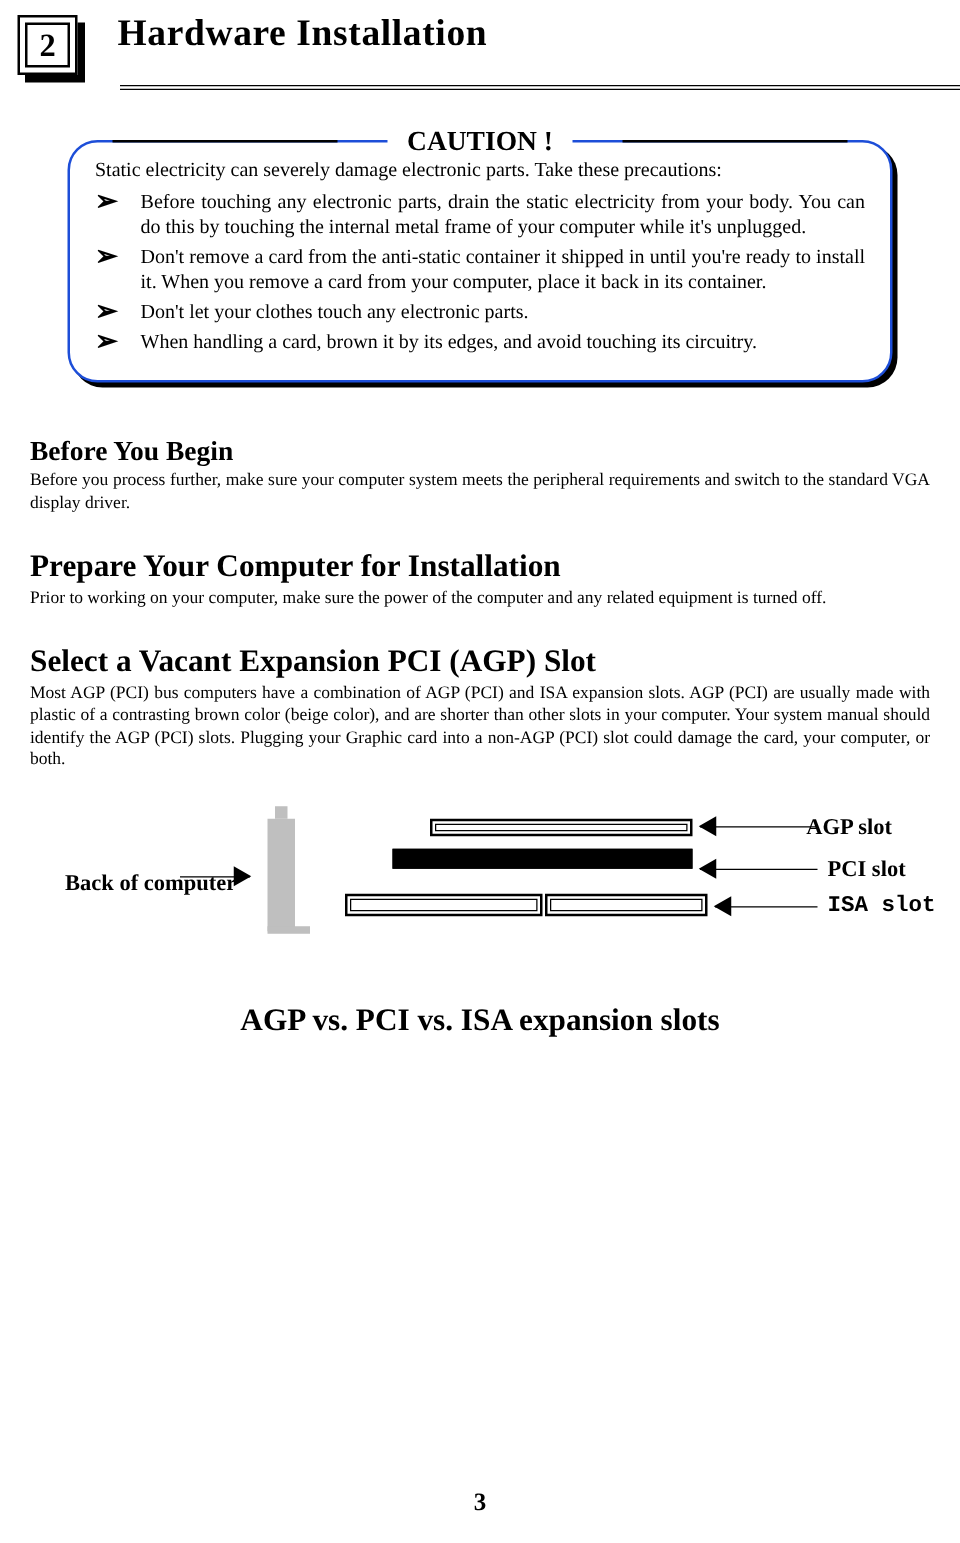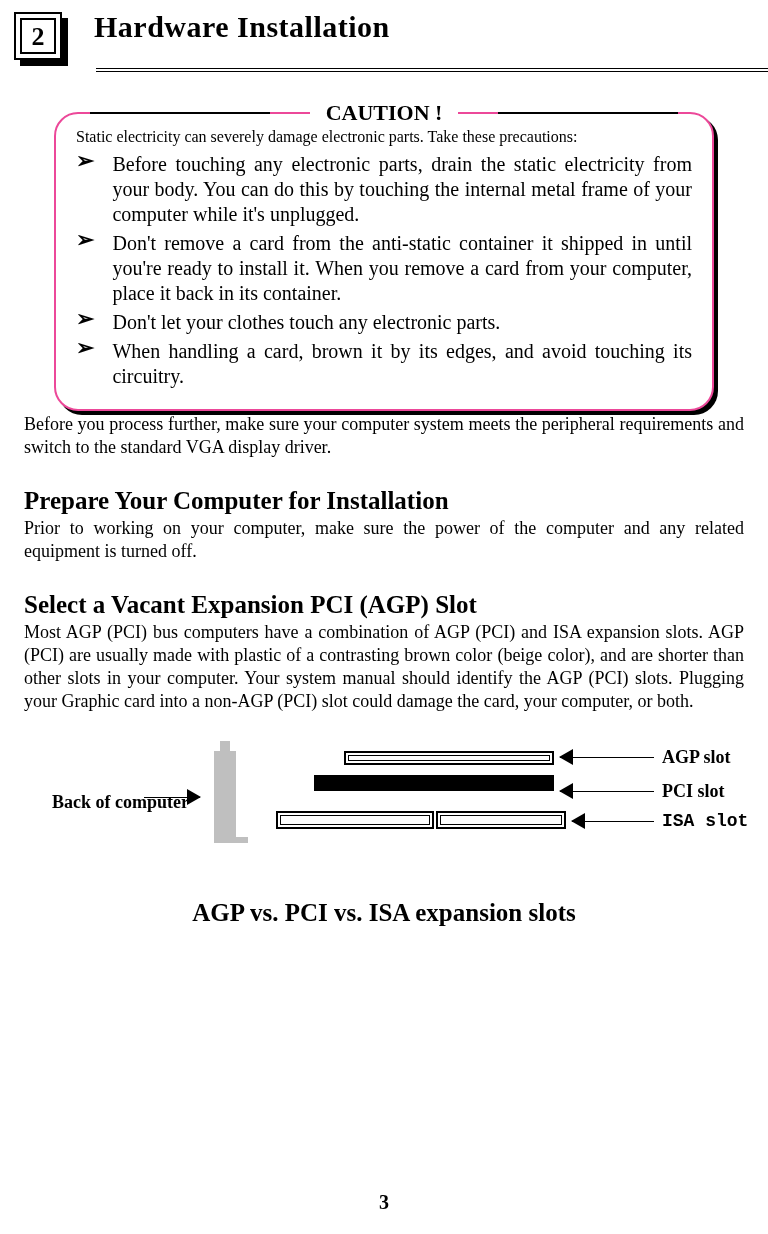--- a/index.html
+++ b/index.html
@@ -94,21 +94,21 @@
     .caution-line.right { right: 36px; width: 180px; }
     .caution-title {
       font-weight: bold;
       font-size: 22px;
       display: inline-block;
       position: relative;
       background: #fff;
       padding: 0 16px;
     }
     .caution-box {
-      border: 2px solid #ec4899;
+      border: 2px solid #1d4ed8;
       border-radius: 24px;
       padding: 14px 20px 16px 20px;
       margin-top: -12px;
       box-shadow: 4px 4px 0 0 #000;
       background: #fff;
     }
     .caution-intro {
       font-size: 16px;
       margin: 0 0 6px 0;
     }
@@ -124,38 +124,38 @@
     }
     .caution-arrow {
       font-size: 22px;
       font-weight: bold;
       margin-right: 18px;
       line-height: 1;
       margin-top: -2px;
       flex-shrink: 0;
     }
     .caution-text {
-      font-size: 20px;
+      font-size: 16px;
       text-align: justify;
       line-height: 1.25;
     }
     .content {
       padding: 0 24px;
     }
     .section-h2 {
       font-size: 22px;
       font-weight: bold;
       margin: 42px 0 2px 0;
     }
     .section-h2.big {
       font-size: 25px;
       margin-top: 28px;
     }
     .section-p {
-      font-size: 18px;
+      font-size: 14px;
       text-align: justify;
       margin: 2px 0 0 0;
       line-height: 1.28;
     }
     .diagram-area {
       margin: 38px auto 0 auto;
       position: relative;
       width: 680px;
       height: 130px;
     }
@@ -284,20 +284,21 @@
         </li>
         <li>
           <span class="caution-arrow">➢</span>
           <span class="caution-text">When handling a card, brown it by its edges, and avoid touching its circuitry.</span>
         </li>
       </ul>
     </div>
   </div>
 
   <div class="content">
+    <h2 class="section-h2">Before You Begin</h2>
     <p class="section-p">Before you process further, make sure your computer system meets the peripheral requirements and switch to the standard VGA display driver.</p>
 
     <h2 class="section-h2 big">Prepare Your Computer for Installation</h2>
     <p class="section-p">Prior to working on your computer, make sure the power of the computer and any related equipment is turned off.</p>
 
     <h2 class="section-h2 big">Select a Vacant Expansion PCI (AGP) Slot</h2>
     <p class="section-p">Most AGP (PCI) bus computers have a combination of AGP (PCI) and ISA expansion slots.  AGP (PCI) are usually made with plastic of a contrasting brown color (beige color), and are shorter than other slots in your computer.  Your system manual should identify the AGP (PCI) slots.  Plugging your Graphic card into a non-AGP (PCI) slot could damage the card, your computer, or both.</p>
 
     <div class="diagram-area">
       <div class="dlabel" style="left:8px; top:26px; width:120px; line-height:1.2;margin-top:15px;">Back of computer</div>
@@ -314,21 +315,21 @@
         </div>
       <div class="slot pci"></div>
       <div class="slot isa1">
           <div class="slot-inner"></div>
         </div>
       <div class="slot isa2">
           <div class="slot-inner"></div>
         </div>
 
       <div class="arrow-left" style="left:516px; top:6px; width:94px;"></div>
-      <div class="dlabel" style="left:618px; top:-4px;">AGP slot</div>
+      <div class="dlabel" style="left:601px; top:-4px;">AGP slot</div>
 
       <div class="arrow-left" style="left:516px; top:40px; width:94px;"></div>
       <div class="dlabel" style="left:618px; top:30px;">PCI slot</div>
 
       <div class="arrow-left" style="left:528px; top:70px; width:82px;"></div>
       <div class="dlabel" style="left:618px; top:60px;font-family:Liberation Mono, monospace;">ISA slot</div>
     </div>
 
     <div class="diagram-caption">AGP vs. PCI vs. ISA expansion slots</div>
   </div>

